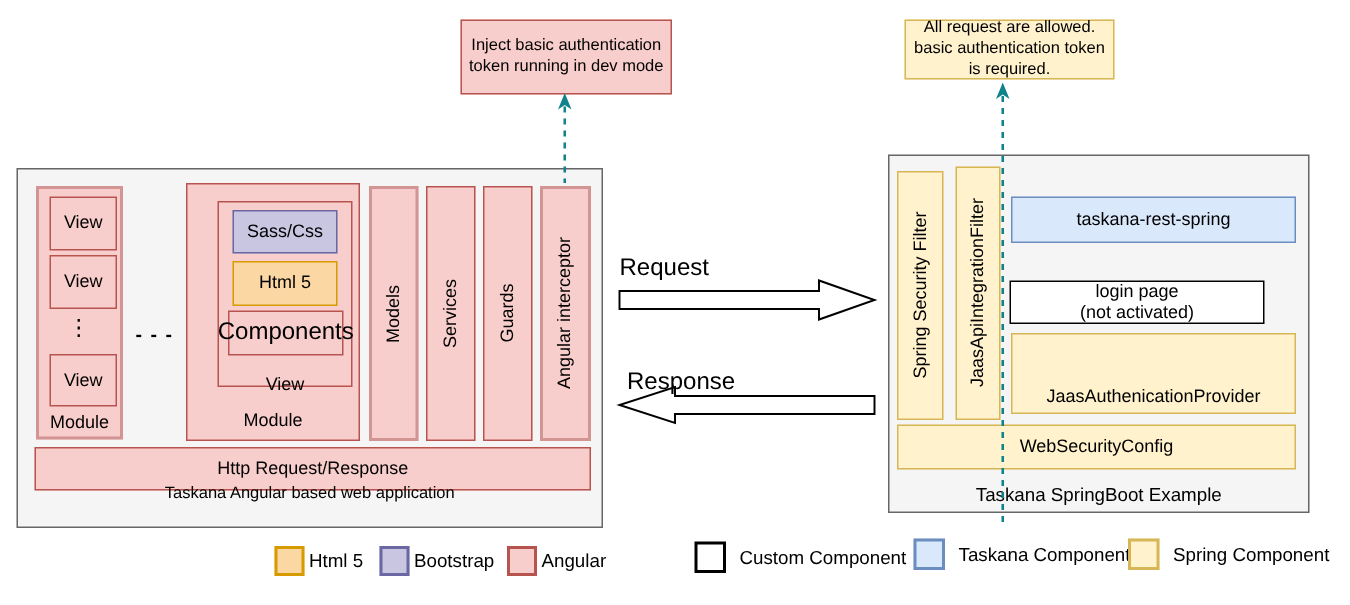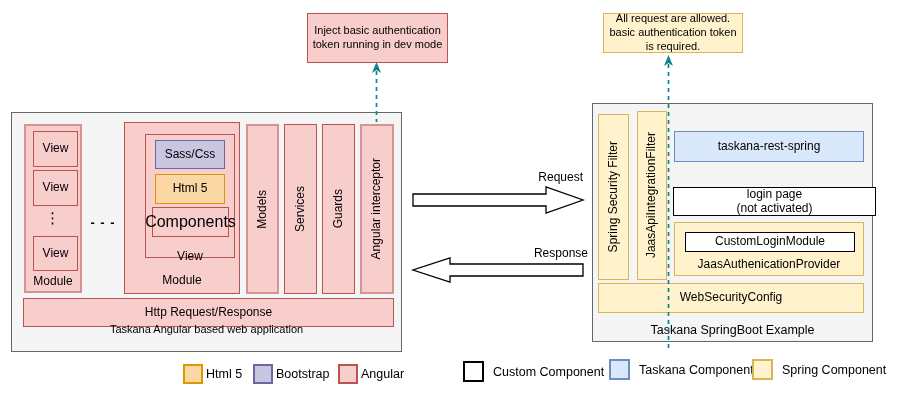--- a/index.html
+++ b/index.html
@@ -15,21 +15,21 @@
   .fill-taskana{background:var(--taskana-fill);border:1.3px solid var(--taskana-stroke);margin-top:18px;}
   .fill-spring{background:var(--spring-fill);border:1.3px solid var(--spring-stroke);}
   .fill-custom{background:#ffffff;border:1.5px solid #000000;}
   .container-box{background:var(--container-fill);border:1.4px solid var(--container-stroke);}
   .callout{font-size:11px;line-height:1.25;padding:3px 2px;}
   .vtext{writing-mode:vertical-rl;transform:rotate(180deg);white-space:nowrap;font-size:12px;}
   .label{position:absolute;left:0;width:100%;text-align:center;font-size:12px;}
   .vdots{position:absolute;left:0;width:100%;text-align:center;font-size:15px;letter-spacing:1px;}
   .sep{position:absolute;text-align:center;font-size:13px;font-weight:bold;letter-spacing:1px;}
   .overlay{position:absolute;left:0;top:0;z-index:6;pointer-events:none;}
-  .flow-label{position:absolute;text-align:right;font-size:12px;z-index:7;}
+  .flow-label{position:absolute;text-align:left;font-size:16px;z-index:7;}
   .legend-item{position:absolute;display:flex;align-items:center;z-index:3;}
   .legend-label{font-size:12.5px;white-space:nowrap;}
   .sw{display:inline-block;box-sizing:border-box;}
   .sw20{width:20px;height:20px;margin-right:3px;}
   .sw21{width:21px;height:21px;margin-right:9px;}
   .sw-html5{background:var(--html5-fill);border:2px solid var(--html5-stroke);}
   .sw-bootstrap{background:var(--bootstrap-fill);border:2px solid var(--bootstrap-stroke);}
   .sw-angular{background:var(--angular-fill);border:2px solid var(--angular-stroke);}
   .sw-custom{background:#fff;border:2px solid #000;}
   .sw-taskana{background:var(--taskana-fill);border:2px solid var(--taskana-stroke);}
@@ -84,26 +84,25 @@
   </div>
 
   <div class="abs container-box" style="left:592px;top:103px;width:281px;height:239px;z-index:1">
     <div class="abs cbox fill-spring" style="left:5px;top:10px;width:31px;height:166px">
       <span class="vtext">Spring Security Filter</span>
     </div>
     <div class="abs cbox fill-spring" style="left:44px;top:7px;width:30px;height:169px">
       <span class="vtext">JaasApiIntegrationFilter</span>
     </div>
     <div class="abs cbox fill-taskana" style="left:81px;top:9px;width:190px;height:31px">taskana-rest-spring</div>
-    <div class="abs cbox fill-custom" style="left:80px;top:83px;width:203px;height:29px;flex-direction:column">
+    <div class="abs cbox fill-custom" style="left:80px;top:83px;width:170px;height:29px;flex-direction:column">
       <div>login page</div>
       <div>(not activated)</div>
     </div>
     <div class="abs fill-spring" style="left:81px;top:118px;width:190px;height:54px">
-      <div class="abs cbox fill-custom" style="left:10px;top:9px;width:170px;height:20px">CustomLoginModule</div>
       <div class="label" style="top:34px">JaasAuthenicationProvider</div>
     </div>
     <div class="abs cbox fill-spring" style="left:5px;top:179px;width:266px;height:30px">WebSecurityConfig</div>
     <div class="label" style="top:219px;font-size:12.5px">Taskana SpringBoot Example</div>
   </div>
 
   <div class="flow-label" style="left:413px;top:170px;width:170px">Request</div>
   <div class="flow-label" style="left:418px;top:246px;width:170px">Response</div>
 
   <svg class="overlay" width="900" height="403" viewBox="0 0 900 403">

